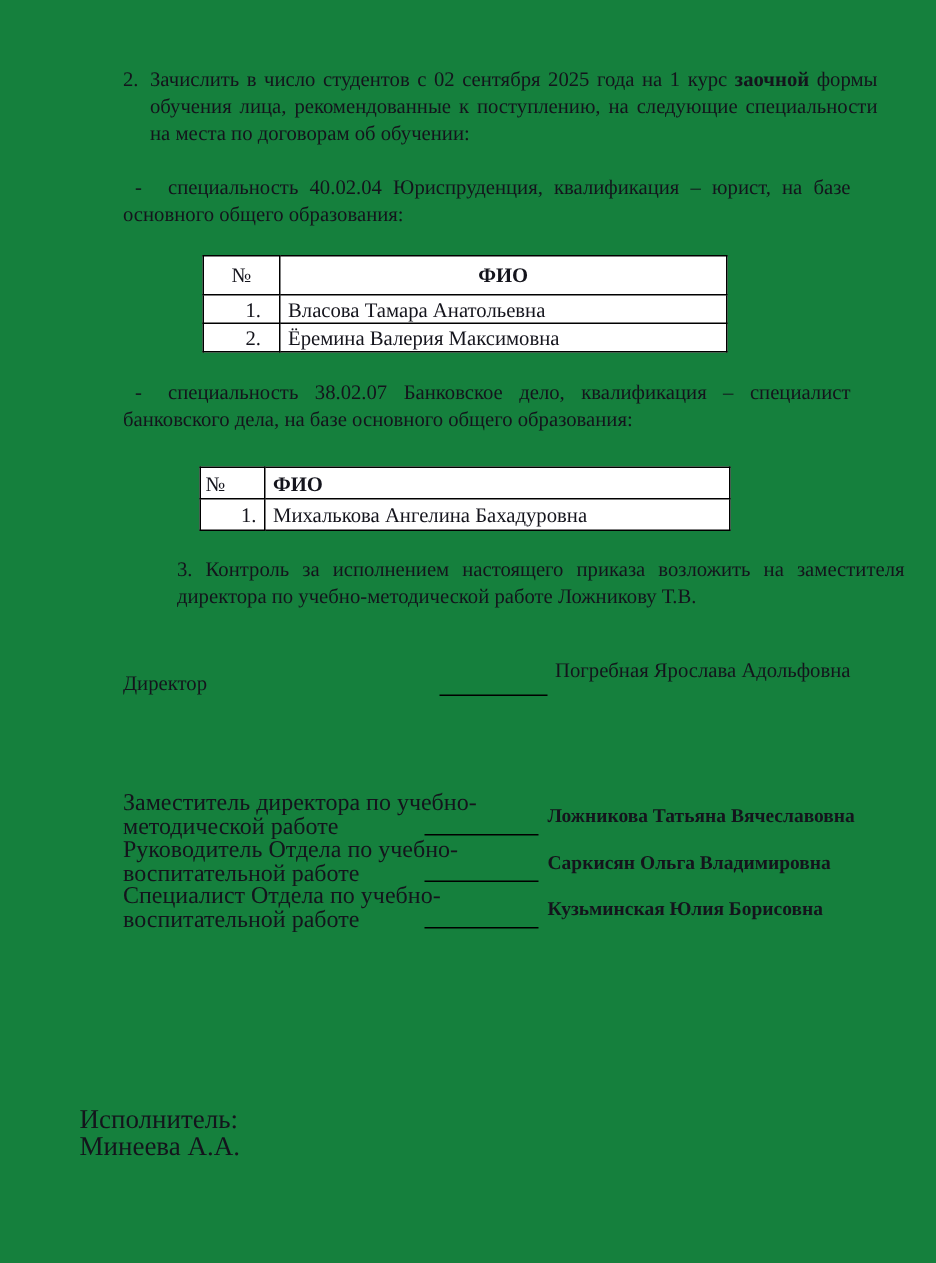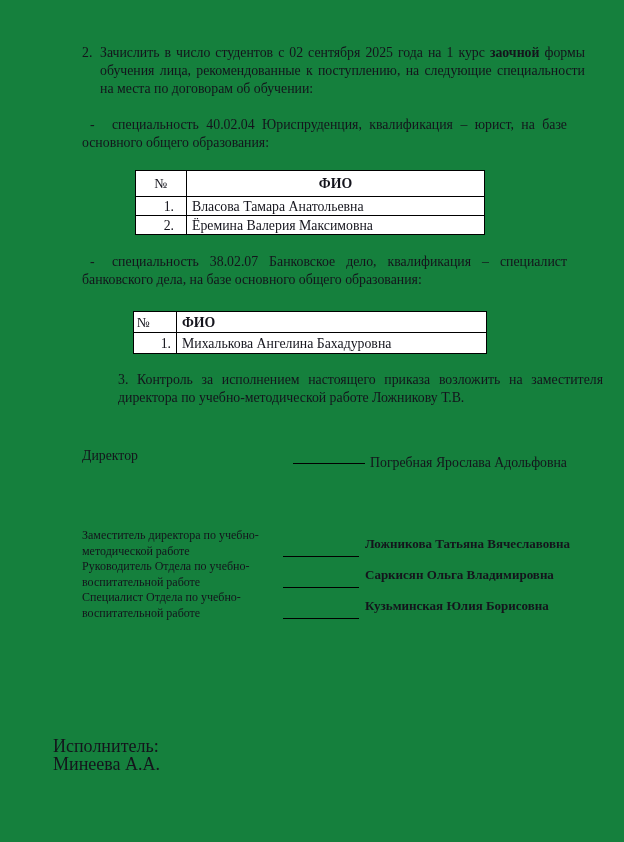--- a/index.html
+++ b/index.html
@@ -33,26 +33,26 @@
   #table1 td.c-name{padding-left:5px;}
   #table1 tr.hdr td.c-name{padding-left:0;}
   #table2{width:354px;}
   #table2 td.c-num{width:39px;}
   #table2 tr.hdr td{height:20px;text-align:left;}
   #table2 tr.hdr td.c-num{padding-left:3px;}
   #table2 tr.row td{height:20px;}
   #table2 tr.row td.c-num{text-align:right;padding-right:5px;}
   #table2 td.c-name{padding-left:5px;}
   
-  .dir-name{position:absolute;right:0;top:16px;white-space:nowrap;}
+  .dir-name{position:absolute;right:0;top:0;white-space:nowrap;}
   .dir-title{position:absolute;left:0;top:9px;}
   .dir-line{position:absolute;left:211px;top:25px;width:72px;border-bottom:1.4px solid #000;height:0;}
   
   .sig-row{position:relative;height:31px;}
-  .sig-title{position:absolute;left:0;top:1px;width:255px;font-size:12px;line-height:15.6px;}
+  .sig-title{position:absolute;left:0;top:1px;width:255px;font-size:16px;line-height:15.6px;}
   .sig-line{position:absolute;left:201px;bottom:1px;width:76px;border-bottom:1.4px solid #000;height:0;}
   .sig-name{position:absolute;left:283px;top:8px;font-size:13px;white-space:nowrap;font-weight:bold;}
   
   .exec{font-size:18px;line-height:17.5px;}
 </style>
 </head>
 <body>
 
 <div class="page">
 

